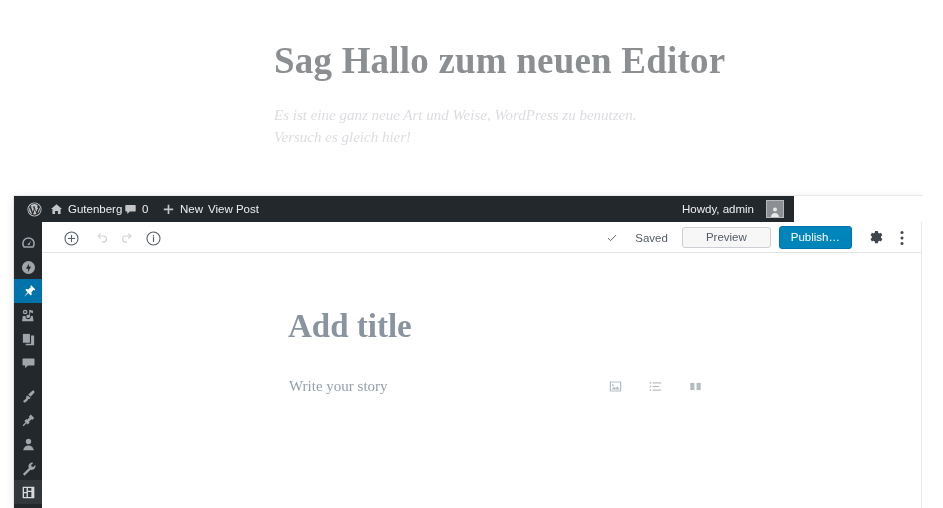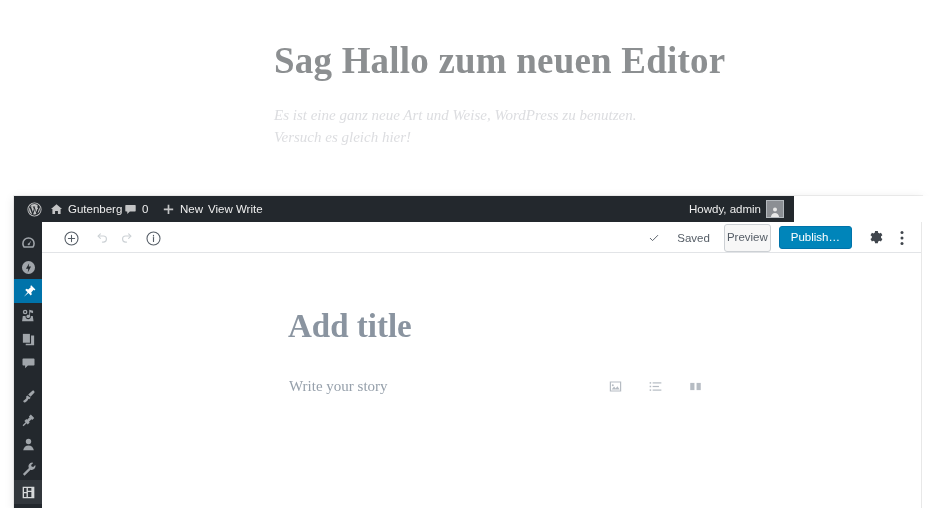--- a/index.html
+++ b/index.html
@@ -79,21 +79,21 @@
   .ab-item .lbl { font-size: 11.5px; color: #eeeeee; }
   .ab-ico { display: inline-flex; align-items: center; justify-content: center; }
   .ab-ico svg { display:block; fill: #c3c4c5; }
   #ab-wp   { left: 4px;   padding: 0 8px; }
   #ab-site { left: 30px; }
   #ab-comments { left: 104px; }
   #ab-new  { left: 142px; }
   #ab-view { left: 188px; }
   #ab-howdy {
     position: absolute; right: 4px; top: 0; height: 26px;
-    display: flex; align-items: center; gap: 5px;
+    display: flex; align-items: center; gap: 12px;
     font-size: 11.5px; color: #eeeeee; padding-right: 6px;
   }
   #ab-avatar {
     width: 16px; height: 16px;
     background: #8c8f94;
     border: 1px solid #b4b9be;
     display: flex; align-items: flex-end; justify-content: center;
     overflow: hidden;
   }
   #ab-avatar svg { display:block; fill:#e8e8e8; }
@@ -153,22 +153,22 @@
     height: 31px;
     display: flex; align-items: center; gap: 0;
   }
   #saved-status {
     display: flex; align-items: center; gap: 17px;
     font-size: 11.5px; color: #555d66;
     margin-right: 14px;
   }
   #saved-status svg { display:block; stroke:#555d66; fill:none; }
   #btn-preview {
-    height: 28px;
-    padding: 0 2px;
+    height: 21px;
+    padding: 0 23px;
     font-size: 11.5px;
     color: #555d66;
     background: #f7f7f7;
     border: 1px solid #ccd0d4;
     border-radius: 3px;
     cursor: pointer;
     line-height: 19px;
     font-family: "Liberation Sans", sans-serif;
   }
   #btn-publish {
@@ -274,21 +274,21 @@
     <div class="ab-item" id="ab-new">
       <span class="ab-ico">
         <svg width="13" height="13" viewBox="0 0 20 20">
             <path d="M8.7 2.5h2.6v5.9h5.9v2.6h-5.9v5.9H8.7v-5.9H2.8V8.4h5.9z"></path>
           </svg>
       </span>
       <span class="lbl">New</span>
     </div>
 
     <div class="ab-item" id="ab-view">
-      <span class="lbl">View Write</span>
+      <span class="lbl">View Post</span>
     </div>
 
     <div id="ab-howdy">
       <span>Howdy, admin</span>
       <span id="ab-avatar">
         <svg width="12" height="11" viewBox="0 0 20 20">
             <circle cx="10" cy="6.5" r="3.6"></circle>
             <path d="M2.6 20c.6-4.4 3.7-7.2 7.4-7.2s6.8 2.8 7.4 7.2z"></path>
           </svg>
       </span>

